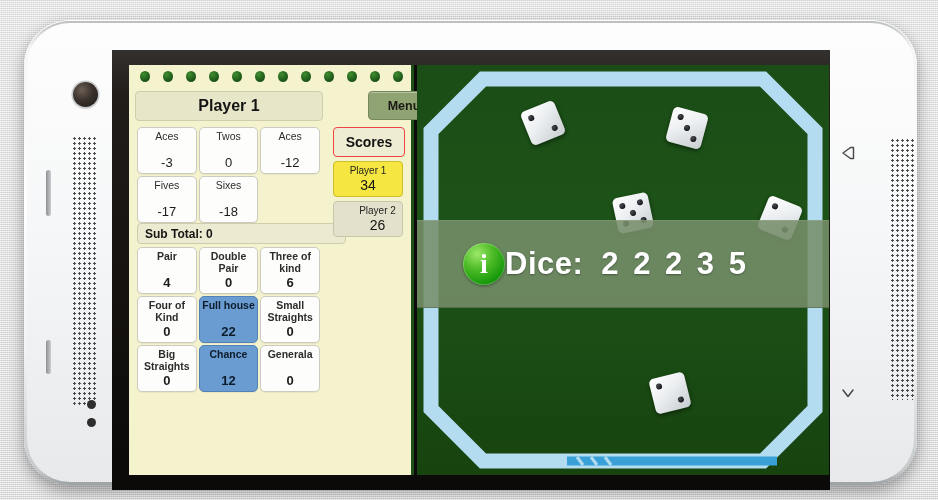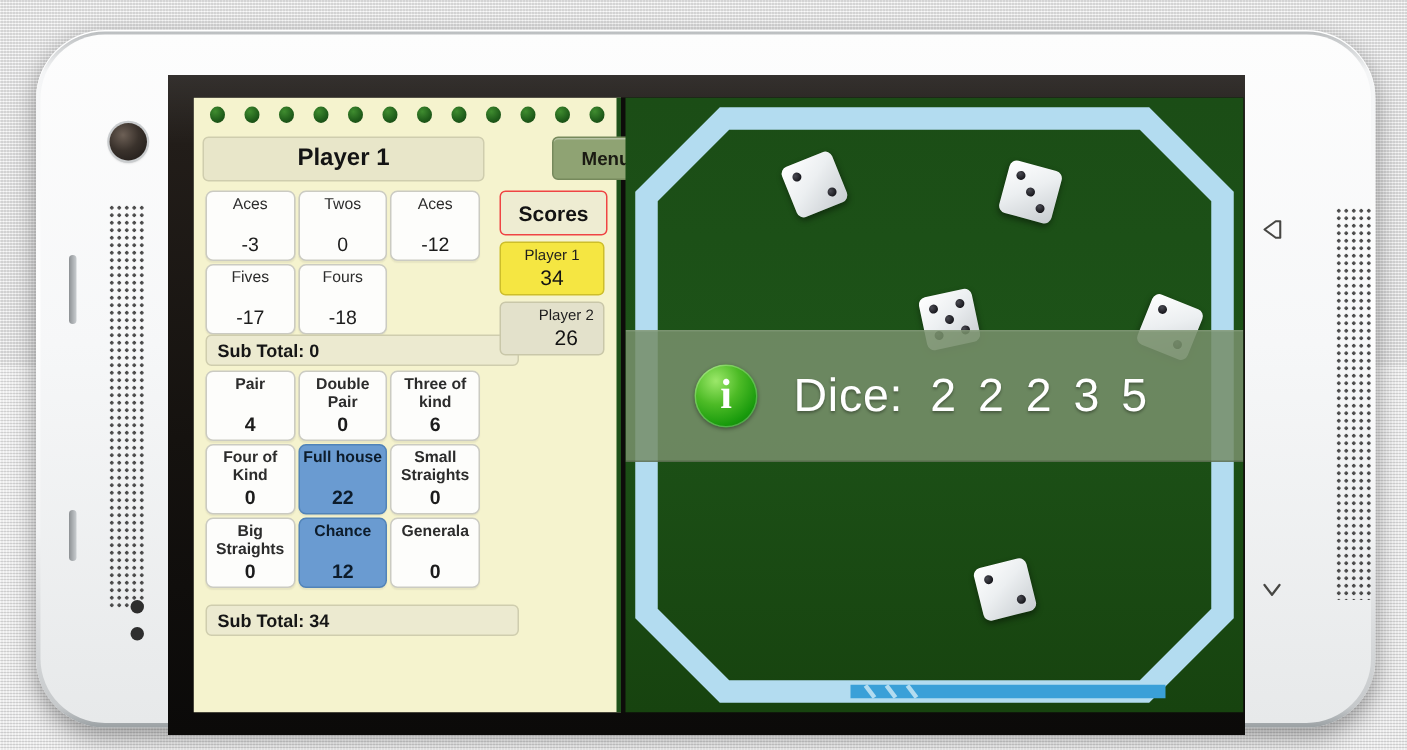--- a/index.html
+++ b/index.html
@@ -176,22 +176,22 @@
   }
   #info-icon{
     width:42px;height:42px;border-radius:50%;flex:0 0 auto;
     background:radial-gradient(circle at 34% 26%, #9ce86a 0%, #4dbb26 38%, #189a0c 72%, #0d6b09 100%);
     box-shadow:0 1px 3px rgba(0,0,0,.4), 0 0 0 1px rgba(255,255,255,.25) inset;
     display:flex;align-items:center;justify-content:center;
     color:#ffffff;font-size:28px;font-weight:bold;font-family:"Liberation Serif", serif;
     line-height:1;
   }
   #dice-text{
-    margin-left:24px;color:#ffffff;font-size:31px;letter-spacing:.5px;
-    text-shadow:0 1px 2px rgba(0,0,0,.35);white-space:nowrap;
+    color:#ffffff;font-size:31px;letter-spacing:.5px;
+    text-shadow:0 1px 2px rgba(0,0,0,.35);white-space:nowrap;font-weight:bold;
   }
   #dice-values{margin-left:18px;letter-spacing:3px;}
 </style>
 </head>
 <body>
 
 <div id="backdrop"></div>
 
 <div id="phone">
   <div id="phone-inner-edge"></div>
@@ -253,21 +253,21 @@
           </div>
           <div class="cell">
             <div class="lbl">Aces</div>
             <div class="val">-12</div>
           </div>
           <div class="cell">
             <div class="lbl">Fives</div>
             <div class="val">-17</div>
           </div>
           <div class="cell">
-            <div class="lbl">Fours</div>
+            <div class="lbl">Sixes</div>
             <div class="val">-18</div>
           </div>
         </div>
 
       <div class="subtotal" id="sub-upper">Sub Total: 0</div>
 
       <div class="grid" id="grid-lower">
           <div class="cell">
             <div class="lbl">Pair</div>
             <div class="val">4</div>
@@ -299,21 +299,20 @@
           <div class="cell sel">
             <div class="lbl">Chance</div>
             <div class="val">12</div>
           </div>
           <div class="cell">
             <div class="lbl">Generala</div>
             <div class="val">0</div>
           </div>
         </div>
 
-      <div class="subtotal" id="sub-lower">Sub Total: 34</div>
 
       <div id="scores-header">Scores</div>
 
       <div class="score-box" id="score-p1">
         <div class="nm">Player 1</div>
         <div class="pts">34</div>
       </div>
       <div class="score-box" id="score-p2">
         <div class="nm">Player 2</div>
         <div class="pts">26</div>

